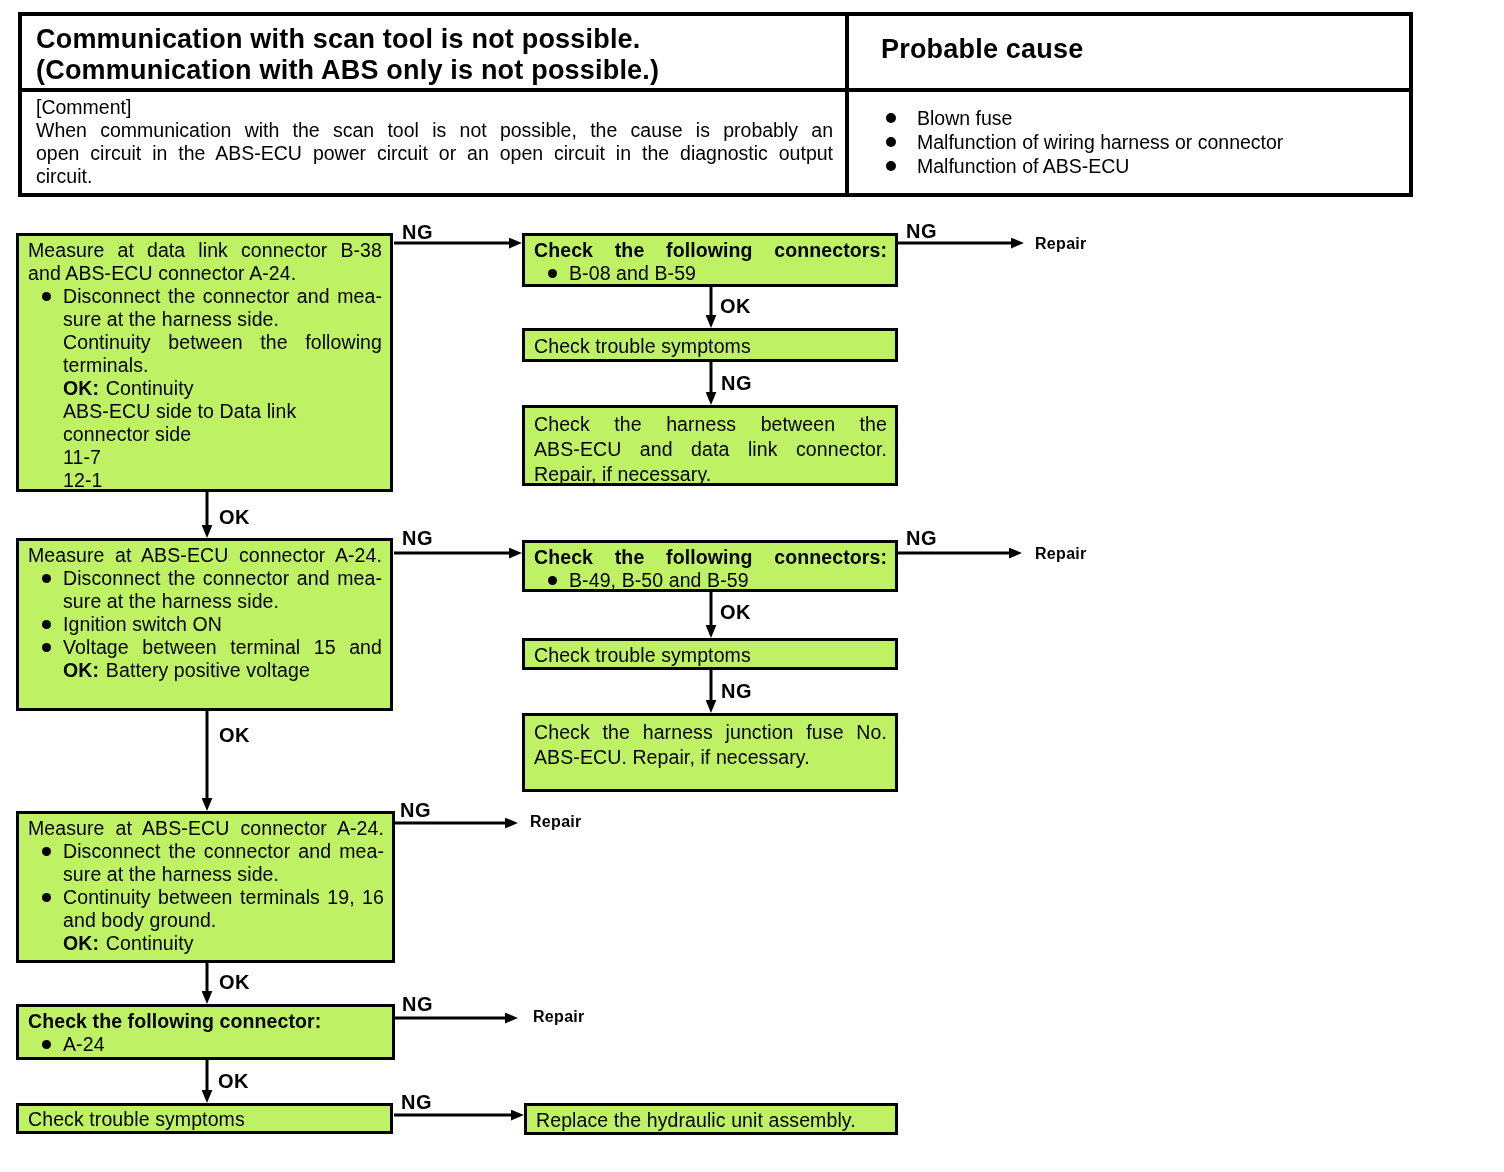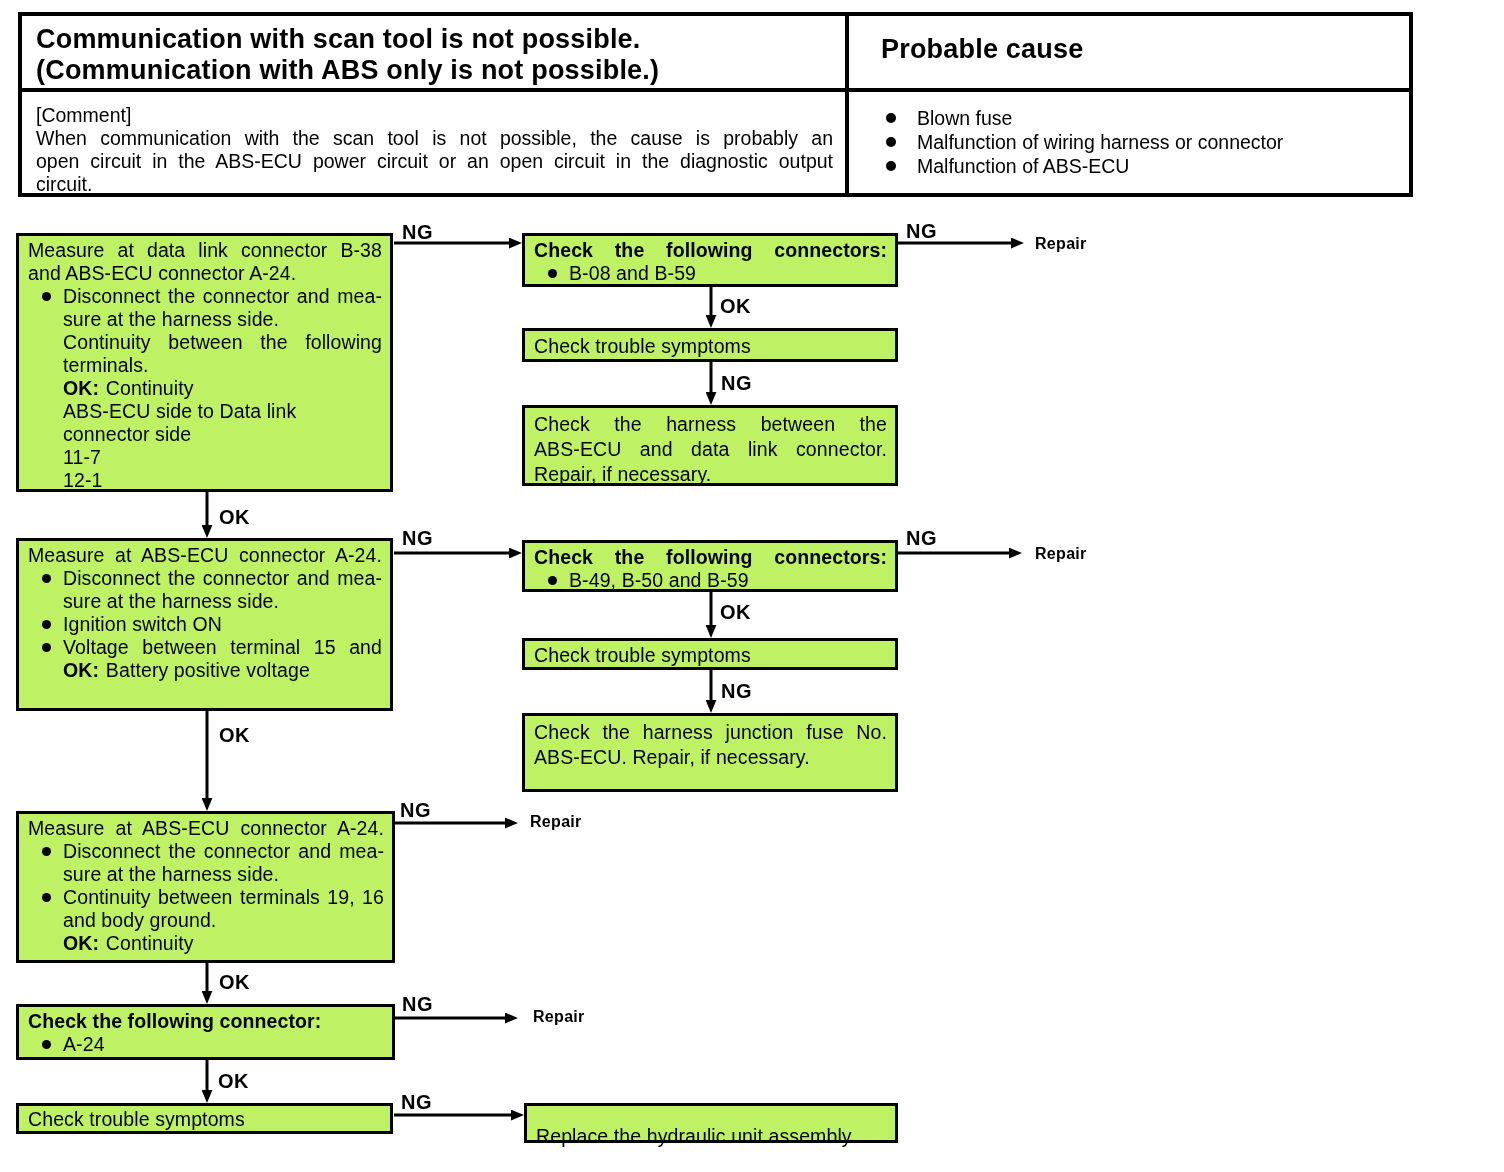--- a/index.html
+++ b/index.html
@@ -13,21 +13,21 @@
     position:absolute;left:18px;top:12px;width:1395px;height:185px;
     border:4px solid #000;box-sizing:border-box;background:#fff;
   }
   .hdr-vdiv{position:absolute;left:823px;top:0;width:4px;height:100%;background:#000;}
   .hdr-hdiv{position:absolute;left:0;top:72px;width:100%;height:4px;background:#000;}
   .hdr-cell{position:absolute;box-sizing:border-box;}
   #cell-title-left{left:0;top:0;width:823px;height:72px;padding:8px 14px 0 14px;
     font-size:27px;line-height:31px;font-weight:bold;letter-spacing:.2px;}
   #cell-title-right{left:827px;top:0;width:484px;height:72px;padding:18px 8px 0 32px;
     font-size:27px;font-weight:bold;letter-spacing:.2px;}
-  #cell-comment{left:0;top:76px;width:823px;height:101px;padding:12px 12px 0 14px;
+  #cell-comment{left:0;top:76px;width:823px;height:101px;padding:4px 12px 0 14px;
     font-size:19.5px;line-height:23px;}
   #cell-causes{left:827px;top:76px;width:560px;height:101px;padding:14px 0 0 0;
     font-size:19.5px;line-height:24px;}
   .cause-row{display:flex;align-items:flex-start;padding-left:15px;}
   .cause-dot{flex:none;width:10px;height:10px;border-radius:50%;background:#000;margin:7px 0 0 22px;}
   .cause-text{margin-left:21px;}
   
   .box{
     position:absolute;border:3px solid #000;background:#bef264;box-sizing:border-box;
     font-size:19.5px;line-height:23px;padding:3px 8px 0 9px;letter-spacing:.1px;
@@ -212,21 +212,21 @@
 
   <div class="box" style="left:522px;top:638px;width:376px;height:32px;padding-top:3px;">
     <div>Check trouble symptoms</div>
   </div>
 
   <div class="box wide3" style="left:522px;top:713px;width:376px;height:79px;">
     <div class="jl">Check the harness junction fuse No.</div>
     <div>ABS-ECU. Repair, if necessary.</div>
   </div>
 
-  <div class="box" style="left:524px;top:1103px;width:374px;height:40px;padding-top:19px;">
+  <div class="box" style="left:524px;top:1103px;width:374px;height:32px;padding-top:3px;">
     <div>Replace the hydraulic unit assembly.</div>
   </div>
 
   <div class="edge" style="left:402px;top:221px;">NG</div>
   <div class="edge" style="left:906px;top:220px;">NG</div>
   <div class="edge" style="left:720px;top:295px;">OK</div>
   <div class="edge" style="left:721px;top:372px;">NG</div>
   <div class="edge" style="left:219px;top:506px;">OK</div>
   <div class="edge" style="left:402px;top:527px;">NG</div>
   <div class="edge" style="left:906px;top:527px;">NG</div>

